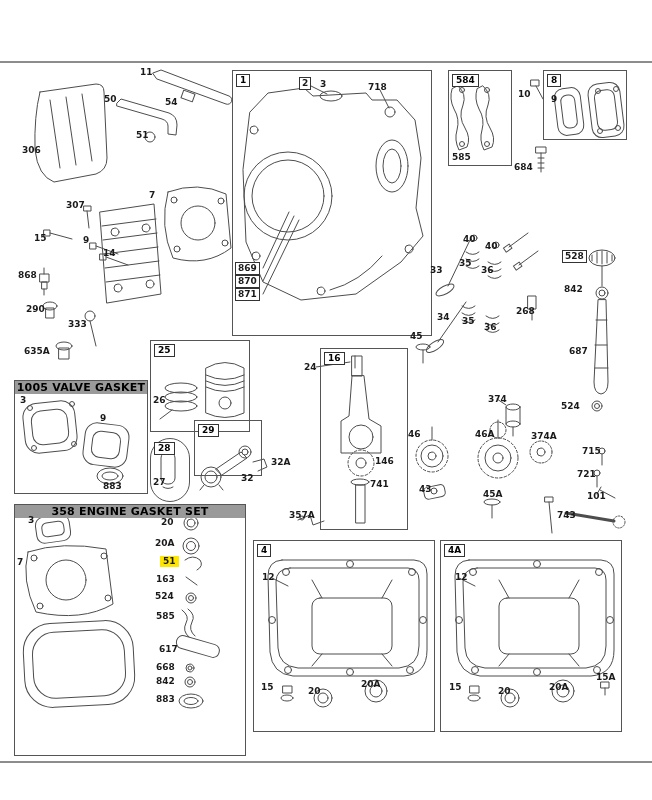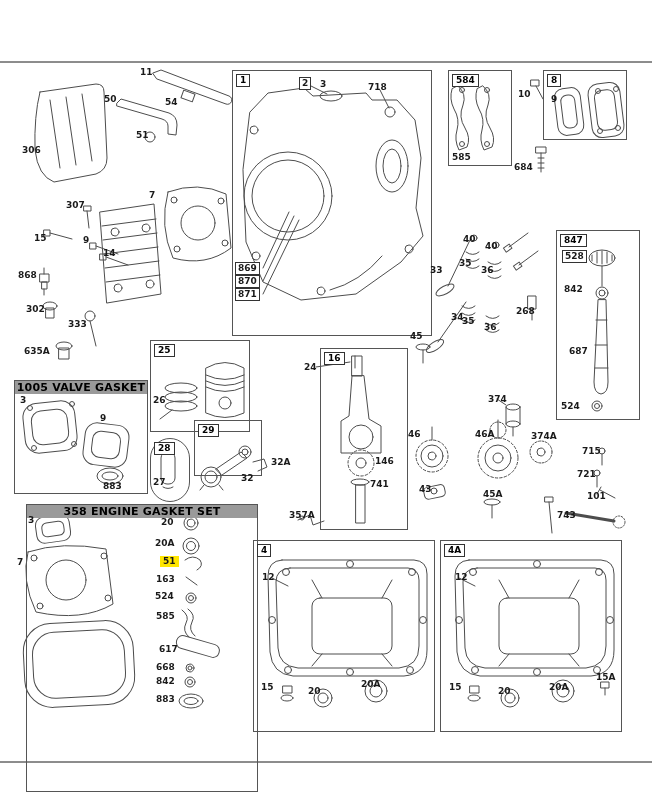--- a/index.html
+++ b/index.html
@@ -11,21 +11,21 @@
   .callout.boxed { border:1px solid #333; background:#fff; padding:1px 2px; }
   .callout.highlight { background:var(--hl,#ffe600); padding:1px 3px; }
   .gbox { position:absolute; border:1px solid #555; z-index:1; }
   .gbox .chip { position:absolute; left:3px; top:3px; font-size:9px; font-weight:bold;
                 border:1px solid #333; background:#fff; padding:1px 3px; line-height:1; }
   .tbox { position:absolute; border:1px solid #555; z-index:1; }
   .tbar { height:13px; background:var(--tbar,#9a9a9a); color:#000; font-size:11px;
           font-weight:bold; text-align:center; line-height:13px; letter-spacing:.2px;
           overflow:hidden; }
   .tbox-1005 { left:14px; top:380px; width:134px; height:114px; }
-  .tbox-358  { left:14px; top:504px; width:232px; height:288px;margin-left:12px; }
+  .tbox-358  { left:14px; top:504px; width:232px; height:252px; }
 </style>
 </head>
 <body>
 
 <div id="stage">
 
   <svg id="art" width="652" height="800" viewBox="0 0 652 800" xmlns="http://www.w3.org/2000/svg">
     <g stroke="#4d4d4d" fill="none" stroke-width="1" stroke-linecap="round" stroke-linejoin="round">
 
       <line x1="0" y1="62" x2="652" y2="62" stroke="#1a1a1a"></line>
@@ -399,23 +399,20 @@
 
 <div class="gbox" style="left: 232px; top: 70px; width: 200px; height: 266px;">
       <span class="chip">1</span>
     </div>
     <div class="gbox" style="left: 448px; top: 70px; width: 64px; height: 96px;">
       <span class="chip">584</span>
     </div>
     <div class="gbox" style="left: 543px; top: 70px; width: 84px; height: 70px;">
       <span class="chip">8</span>
     </div>
-    <div class="gbox" style="left: 556px; top: 230px; width: 84px; height: 190px;">
-      <span class="chip">847</span>
-    </div>
     <div class="gbox" style="left: 150px; top: 340px; width: 100px; height: 92px;">
       <span class="chip">25</span>
     </div>
     <div class="gbox" style="left: 150px; top: 438px; width: 40px; height: 64px; border-radius: 20px;">
       <span class="chip">28</span>
     </div>
     <div class="gbox" style="left: 194px; top: 420px; width: 68px; height: 56px;">
       <span class="chip">29</span>
     </div>
     <div class="gbox" style="left: 320px; top: 348px; width: 88px; height: 182px;">
@@ -431,39 +428,39 @@
     <span class="callout" style="left: 165px; top: 98px;">54</span>
     <span class="callout" style="left: 104px; top: 95px;">50</span>
     <span class="callout" style="left: 136px; top: 131px;">51</span>
     <span class="callout" style="left: 22px; top: 146px;">306</span>
     <span class="callout" style="left: 149px; top: 191px;">7</span>
     <span class="callout" style="left: 66px; top: 201px;">307</span>
     <span class="callout" style="left: 34px; top: 234px;">15</span>
     <span class="callout" style="left: 83px; top: 236px;">9</span>
     <span class="callout" style="left: 103px; top: 249px;">14</span>
     <span class="callout" style="left: 18px; top: 271px;">868</span>
-    <span class="callout" style="left: 26px; top: 305px;">302</span>
+    <span class="callout" style="left: 26px; top: 305px;">290</span>
     <span class="callout" style="left: 68px; top: 320px;">333</span>
     <span class="callout" style="left: 24px; top: 347px;">635A</span>
     <span class="callout boxed" style="left: 299px; top: 77px;">2</span>
     <span class="callout" style="left: 320px; top: 80px;">3</span>
     <span class="callout" style="left: 368px; top: 83px;">718</span>
     <span class="callout boxed" style="left: 235px; top: 262px;">869</span>
     <span class="callout boxed" style="left: 235px; top: 275px;">870</span>
     <span class="callout boxed" style="left: 235px; top: 288px;">871</span>
     <span class="callout" style="left: 452px; top: 153px;">585</span>
     <span class="callout" style="left: 518px; top: 90px;">10</span>
     <span class="callout" style="left: 514px; top: 163px;">684</span>
     <span class="callout" style="left: 551px; top: 95px;">9</span>
     <span class="callout" style="left: 463px; top: 235px;">40</span>
     <span class="callout" style="left: 485px; top: 242px;">40</span>
     <span class="callout" style="left: 459px; top: 259px;">35</span>
     <span class="callout" style="left: 481px; top: 266px;">36</span>
     <span class="callout" style="left: 430px; top: 266px;">33</span>
-    <span class="callout" style="left: 451px; top: 313px;">34</span>
+    <span class="callout" style="left: 437px; top: 313px;">34</span>
     <span class="callout" style="left: 462px; top: 317px;">35</span>
     <span class="callout" style="left: 484px; top: 323px;">36</span>
     <span class="callout" style="left: 516px; top: 307px;">268</span>
     <span class="callout" style="left: 410px; top: 332px;">45</span>
     <span class="callout boxed" style="left: 562px; top: 250px;">528</span>
     <span class="callout" style="left: 564px; top: 285px;">842</span>
     <span class="callout" style="left: 569px; top: 347px;">687</span>
     <span class="callout" style="left: 561px; top: 402px;">524</span>
     <span class="callout" style="left: 153px; top: 396px;">26</span>
     <span class="callout" style="left: 153px; top: 478px;">27</span>

